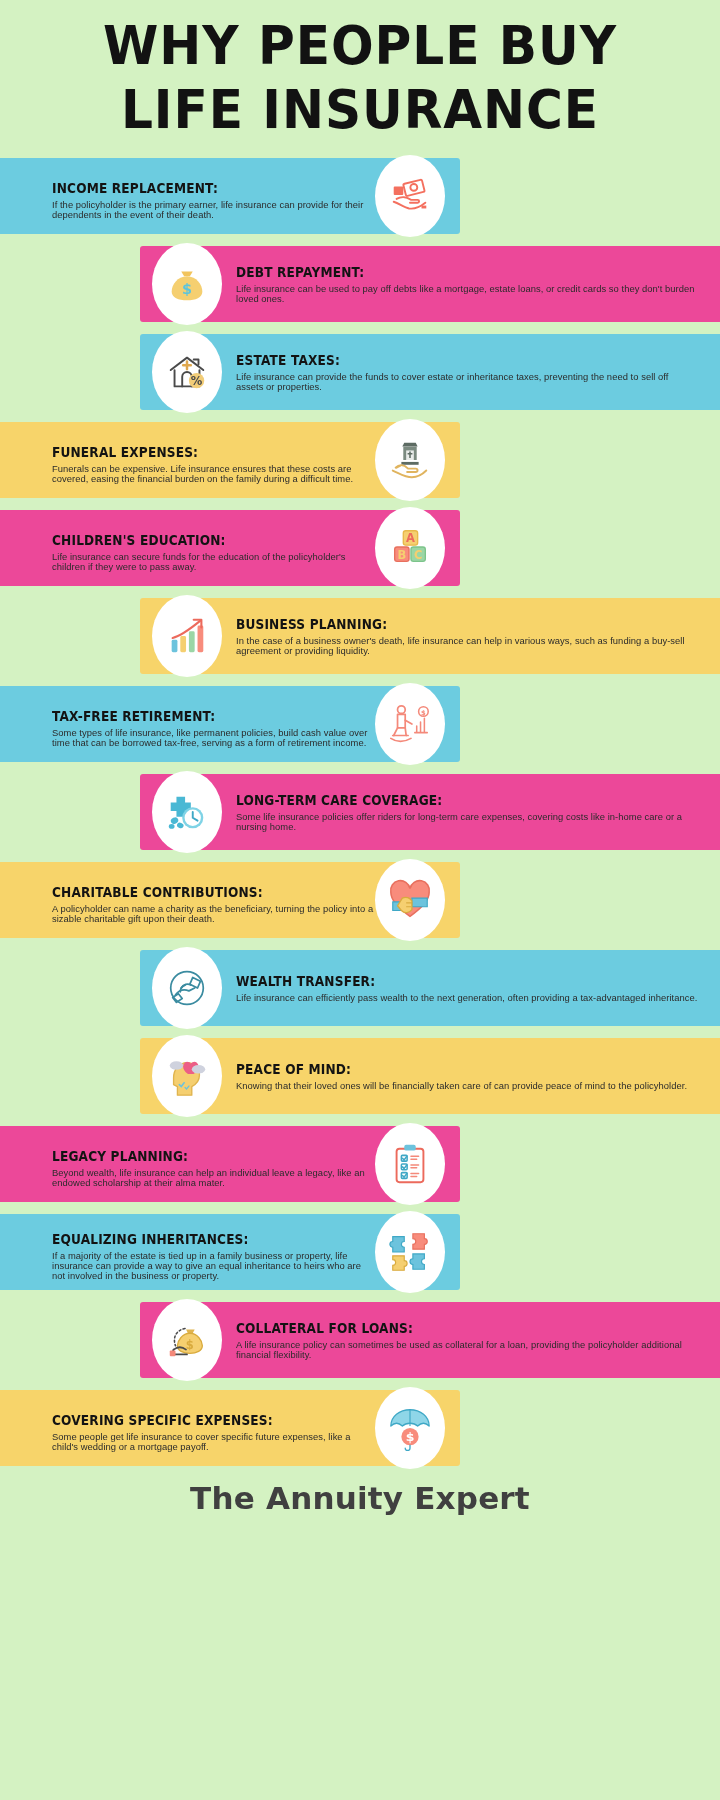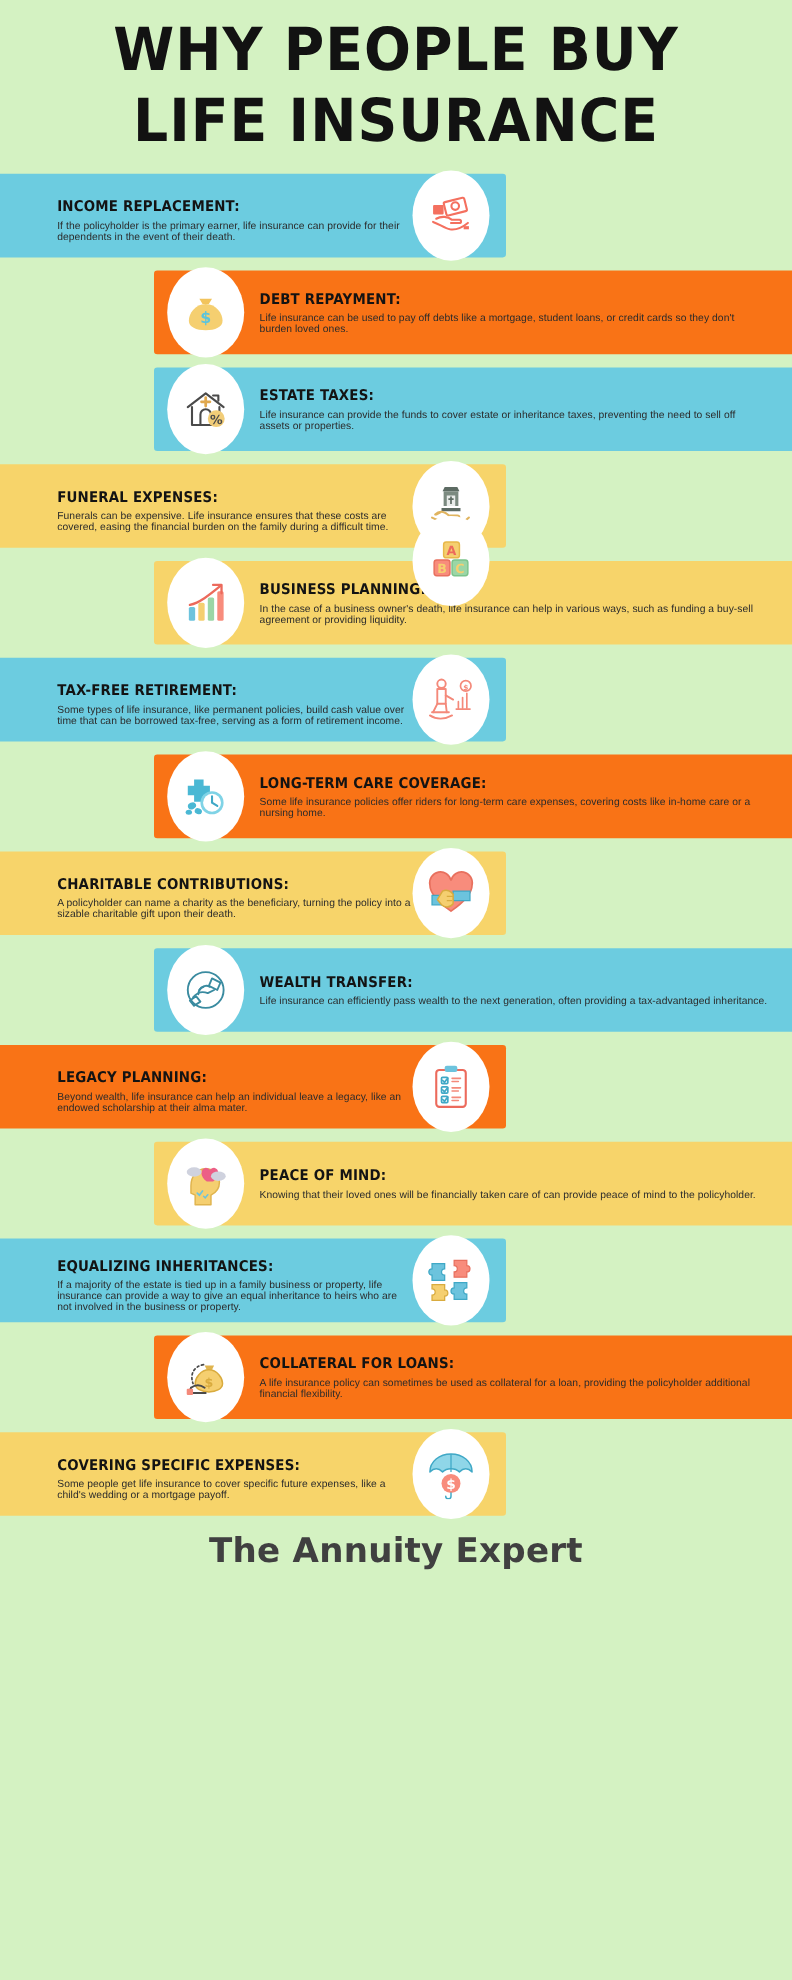--- a/index.html
+++ b/index.html
@@ -69,21 +69,21 @@
   }
   .row-desc {
     font-size:9.4px;
     line-height:10px;
     color:#2b2b2b;
     letter-spacing:0.05px;
   }
 
   
   .c-blue   { background:#6ccce0; }
-  .c-red    { background:#f97316; }
+  .c-red    { background:#ec4899; }
   .c-yellow { background:#f7d46a; }
 
   
   .badge {
     position:absolute;
     top:50%;
     transform:translateY(-50%);
     width:70px; height:82px;
     border-radius:50%;
     background:#ffffff;
@@ -138,21 +138,21 @@
         <path d="M7 30 c6 2 11 6 16 7 6 1 12 -2 17 -6"></path>
       </g>
       <rect x="36" y="34" width="5" height="3" fill="#f4705f"></rect>
     </svg>
         </div>
       </div>
       <div class="row right">
         <div class="band c-red">
           <div class="band-text">
             <div class="row-title">DEBT REPAYMENT:</div>
-            <div class="row-desc">Life insurance can be used to pay off debts like a mortgage, student loans, or credit cards so they don't burden loved ones.</div>
+            <div class="row-desc">Life insurance can be used to pay off debts like a mortgage, estate loans, or credit cards so they don't burden loved ones.</div>
           </div>
         </div>
         <div class="badge">
           <svg viewBox="0 0 48 48">
       <path d="M18 11 l12 0 -3 5 -6 0 z" fill="#f2c45c"></path>
       <path d="M24 16 c10 0 16 9 16 16 0 6 -7 9 -16 9 -9 0 -16 -3 -16 -9 0 -7 6 -16 16 -16 z" fill="#f5cf70"></path>
       <text x="24" y="34" font-family="DejaVu Sans" font-size="15" font-weight="bold" fill="#5bc4de" text-anchor="middle">$</text>
     </svg>
         </div>
       </div>
@@ -193,20 +193,26 @@
       <path d="M15 26 l18 0 0 3 -18 0 z" fill="#5d6b63"></path>
       <g fill="none" stroke="#e0b45f" stroke-width="2" stroke-linecap="round" stroke-linejoin="round">
         <path d="M9 32 c4 -4 9 -3 13 1 l8 0 c2.5 0 2.5 3.5 0 3.5 l-9 0"></path>
         <path d="M6 35 c7 3 13 7 20 7 6 0 11 -3 15 -7"></path>
         <path d="M14 30 l-4 2"></path>
       </g>
     </svg>
         </div>
       </div>
       <div class="row left">
+        <div class="band c-red">
+          <div class="band-text">
+            <div class="row-title">CHILDREN'S EDUCATION:</div>
+            <div class="row-desc">Life insurance can secure funds for the education of the policyholder's children if they were to pass away.</div>
+          </div>
+        </div>
         <div class="badge">
           <svg viewBox="0 0 48 48">
       <rect x="17" y="6" width="15" height="15" rx="2.5" fill="#f5cf70" stroke="#e8b84a" stroke-width="1.4"></rect>
       <text x="24.5" y="18" font-family="DejaVu Sans" font-size="12" font-weight="bold" fill="#ec6a5c" text-anchor="middle">A</text>
       <rect x="8" y="23" width="15" height="15" rx="2.5" fill="#f88c7c" stroke="#e8705e" stroke-width="1.4"></rect>
       <text x="15.5" y="35" font-family="DejaVu Sans" font-size="12" font-weight="bold" fill="#f5cf70" text-anchor="middle">B</text>
       <rect x="25" y="23" width="15" height="15" rx="2.5" fill="#9bd6a6" stroke="#7cc48b" stroke-width="1.4"></rect>
       <text x="32.5" y="35" font-family="DejaVu Sans" font-size="12" font-weight="bold" fill="#f5cf70" text-anchor="middle">C</text>
     </svg>
         </div>
@@ -304,20 +310,38 @@
         <circle cx="24" cy="24" r="17"></circle>
         <path d="M12 31 c4 -5 9 -6 14 -4 l6 -3"></path>
         <path d="M9 34 l6 -4 4 5 -6 4 z"></path>
         <path d="M30 13 l8 4 -3 7 -8 -4 z"></path>
         <path d="M18 24 c2 -4 7 -5 10 -3"></path>
         <path d="M22 21 c-3 1 -5 4 -5 7"></path>
       </g>
     </svg>
         </div>
       </div>
+      <div class="row right">
+        <div class="band c-yellow">
+          <div class="band-text">
+            <div class="row-title">PEACE OF MIND:</div>
+            <div class="row-desc">Knowing that their loved ones will be financially taken care of can provide peace of mind to the policyholder.</div>
+          </div>
+        </div>
+        <div class="badge">
+          <svg viewBox="0 0 48 48">
+      <path d="M14 44 l0 -9 -4 -2 0 -7 c0 -9 6 -16 14 -16 8 0 13 6 13 13 0 7 -4 10 -8 12 l0 9 z" fill="#f5cf70" stroke="#e0b44e" stroke-width="1.4" stroke-linejoin="round"></path>
+      <path d="M25 22 C18 17 19 10 24 9 c2 0 3 1 4 2 1 -1 2 -2 4 -2 5 1 6 8 -1 13 z" fill="#ec5e86"></path>
+      <ellipse cx="13" cy="13" rx="7" ry="4.5" fill="#cfd2de"></ellipse>
+      <ellipse cx="36" cy="17" rx="7" ry="4.5" fill="#cfd2de"></ellipse>
+      <path d="M16 33 l2 2 3 -4" fill="none" stroke="#6cc3dd" stroke-width="1.6" stroke-linecap="round"></path>
+      <path d="M22 36 l1.5 1.5 2.5 -3" fill="none" stroke="#6cc3dd" stroke-width="1.4" stroke-linecap="round"></path>
+    </svg>
+        </div>
+      </div>
       <div class="row left">
         <div class="band c-red">
           <div class="band-text">
             <div class="row-title">LEGACY PLANNING:</div>
             <div class="row-desc">Beyond wealth, life insurance can help an individual leave a legacy, like an endowed scholarship at their alma mater.</div>
           </div>
         </div>
         <div class="badge">
           <svg viewBox="0 0 48 48">
       <rect x="10" y="8" width="28" height="35" rx="3" fill="#ffffff" stroke="#ec6a5c" stroke-width="2"></rect>
@@ -333,38 +357,20 @@
         <path d="M16.2 36 l1.6 1.8 3 -4"></path>
       </g>
       <g stroke="#f4897a" stroke-width="1.5" stroke-linecap="round">
         <path d="M25 16 l8 0 M25 19 l6 0"></path>
         <path d="M25 25 l8 0 M25 28 l6 0"></path>
         <path d="M25 34 l8 0 M25 37 l6 0"></path>
       </g>
     </svg>
         </div>
       </div>
-      <div class="row right">
-        <div class="band c-yellow">
-          <div class="band-text">
-            <div class="row-title">PEACE OF MIND:</div>
-            <div class="row-desc">Knowing that their loved ones will be financially taken care of can provide peace of mind to the policyholder.</div>
-          </div>
-        </div>
-        <div class="badge">
-          <svg viewBox="0 0 48 48">
-      <path d="M14 44 l0 -9 -4 -2 0 -7 c0 -9 6 -16 14 -16 8 0 13 6 13 13 0 7 -4 10 -8 12 l0 9 z" fill="#f5cf70" stroke="#e0b44e" stroke-width="1.4" stroke-linejoin="round"></path>
-      <path d="M25 22 C18 17 19 10 24 9 c2 0 3 1 4 2 1 -1 2 -2 4 -2 5 1 6 8 -1 13 z" fill="#ec5e86"></path>
-      <ellipse cx="13" cy="13" rx="7" ry="4.5" fill="#cfd2de"></ellipse>
-      <ellipse cx="36" cy="17" rx="7" ry="4.5" fill="#cfd2de"></ellipse>
-      <path d="M16 33 l2 2 3 -4" fill="none" stroke="#6cc3dd" stroke-width="1.6" stroke-linecap="round"></path>
-      <path d="M22 36 l1.5 1.5 2.5 -3" fill="none" stroke="#6cc3dd" stroke-width="1.4" stroke-linecap="round"></path>
-    </svg>
-        </div>
-      </div>
       <div class="row left">
         <div class="band c-blue">
           <div class="band-text">
             <div class="row-title">EQUALIZING INHERITANCES:</div>
             <div class="row-desc">If a majority of the estate is tied up in a family business or property, life insurance can provide a way to give an equal inheritance to heirs who are not involved in the business or property.</div>
           </div>
         </div>
         <div class="badge">
           <svg viewBox="0 0 48 48">
       <path d="M6 8 l12 0 0 5 a3 3 0 0 0 0 6 l0 5 -12 0 0 -5 a3 3 0 0 1 0 -6 z" fill="#6cc3dd" stroke="#3fa8c6" stroke-width="1.2"></path>

